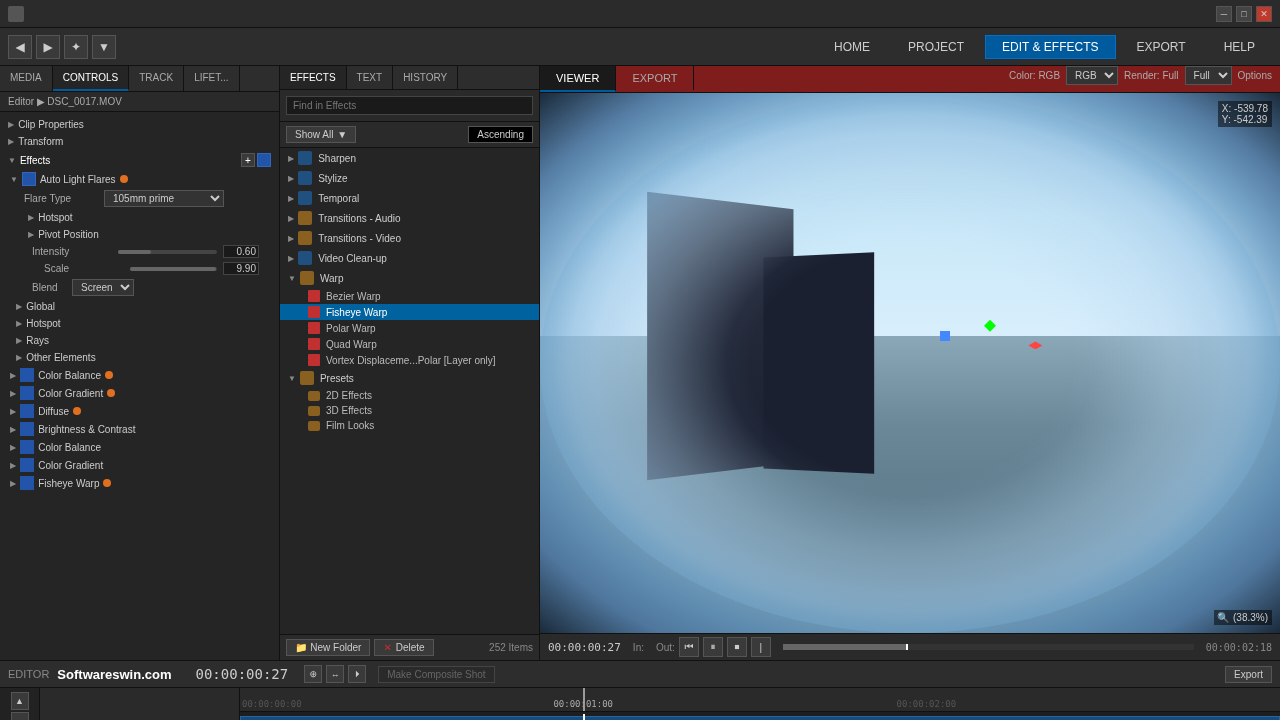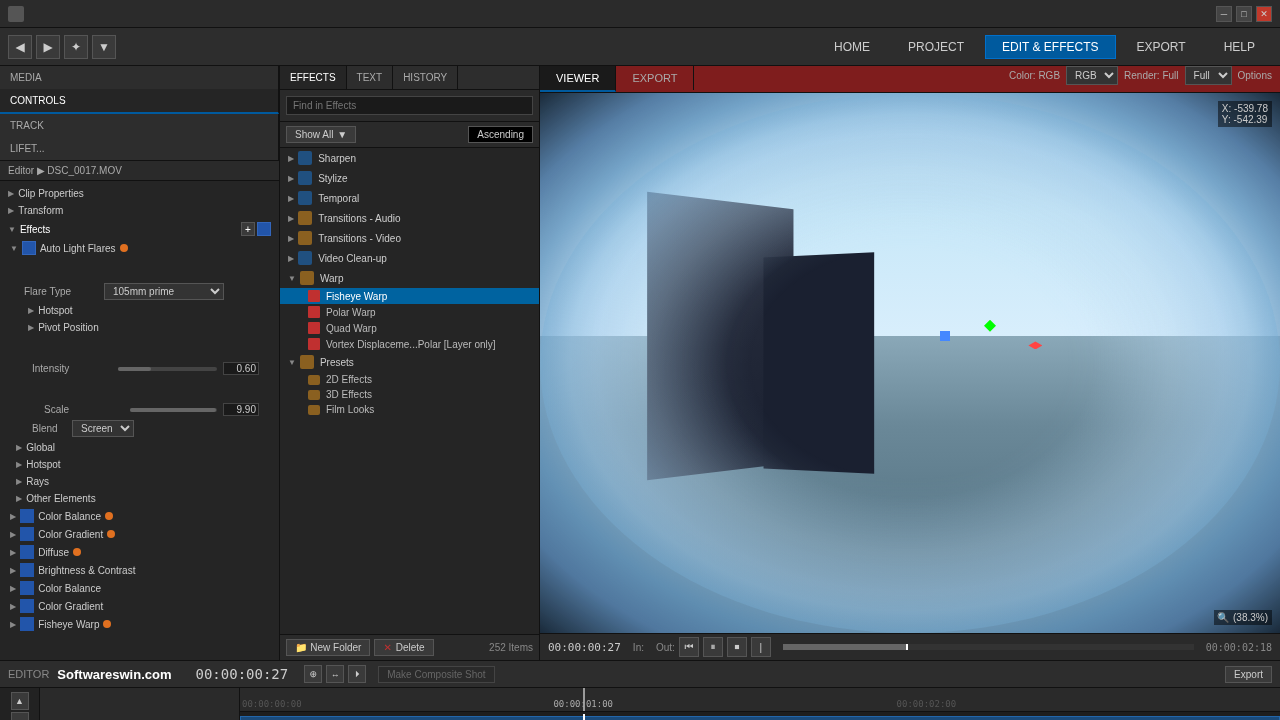--- a/index.html
+++ b/index.html
@@ -17,29 +17,29 @@
     .topnav-left { display: flex; gap: 4px; margin-right: auto; }
     .nav-icon-btn { width: 24px; height: 24px; background: #3a3a3a; border: 1px solid #555; display: flex; align-items: center; justify-content: center; cursor: pointer; color: #ccc; font-size: 12px; }
     .nav-tab { padding: 4px 16px; font-size: 12px; color: #ccc; cursor: pointer; border: 1px solid transparent; }
     .nav-tab.active { background: #005a9e; color: #fff; border: 1px solid #0070cc; }
 
     
     .main-layout { display: flex; height: calc(720px - 28px - 38px - 28px - 32px); }
 
     
     .left-panel { width: 280px; background: #252525; border-right: 1px solid #111; display: flex; flex-direction: column; overflow: hidden; }
-    .left-tabs { display: flex; background: #2d2d2d; border-bottom: 1px solid #111; flex-direction: column; }
+    .left-tabs { display: flex; background: #2d2d2d; border-bottom: 1px solid #111; }
     .left-tab { padding: 6px 10px; font-size: 10px; color: #aaa; cursor: pointer; border-right: 1px solid #111; }
     .left-tab.active { color: #fff; background: #252525; border-bottom: 2px solid #005a9e; }
     .breadcrumb { display: flex; align-items: center; padding: 4px 8px; font-size: 10px; color: #aaa; background: #2a2a2a; border-bottom: 1px solid #111; gap: 4px; }
     .left-content { flex: 1; overflow-y: auto; padding: 4px 0; }
     .section-header { display: flex; align-items: center; padding: 3px 8px; font-size: 10px; color: #ccc; cursor: pointer; }
     .effect-item { display: flex; align-items: center; padding: 2px 16px; font-size: 10px; color: #ccc; cursor: pointer; }
     .orange-dot { width: 8px; height: 8px; border-radius: 50%; background: #e07020; margin-left: 4px; flex-shrink: 0; }
-    .prop-row { display: flex; align-items: center; padding: 2px 20px; font-size: 10px; color: #bbb; margin-top: 24px; }
+    .prop-row { display: flex; align-items: center; padding: 2px 20px; font-size: 10px; color: #bbb; }
     .prop-label { width: 80px; color: #aaa; flex-shrink: 0; }
     .prop-slider { flex: 1; height: 4px; background: #444; border-radius: 2px; margin: 0 6px; position: relative; }
     .prop-slider-fill { height: 100%; background: #666; border-radius: 2px; }
     .prop-value { width: 36px; text-align: right; color: #ccc; background: #1a1a1a; border: 1px solid #444; padding: 0 2px; }
     .blend-row { display: flex; align-items: center; padding: 2px 20px; font-size: 10px; }
     .blend-label { width: 40px; color: #aaa; }
     .blend-select { background: #333; border: 1px solid #555; color: #ccc; font-size: 10px; padding: 1px 4px; }
 
     
     .middle-panel { width: 260px; background: #252525; border-right: 1px solid #111; display: flex; flex-direction: column; overflow: hidden; }
@@ -322,20 +322,24 @@
         <span class="collapse-arrow">▶</span>
         <div class="category-icon blue"></div>
         <span>Video Clean-up</span>
       </div>
 
       <div class="effect-category">
         <span class="collapse-arrow">▼</span>
         <div class="category-icon folder"></div>
         <span>Warp</span>
       </div>
+      <div class="effect-sub-item">
+        <div class="effect-sub-icon red"></div>
+        <span>Bezier Warp</span>
+      </div>
       <div class="effect-sub-item selected">
         <div class="effect-sub-icon red"></div>
         <span>Fisheye Warp</span>
       </div>
       <div class="effect-sub-item">
         <div class="effect-sub-icon red"></div>
         <span>Polar Warp</span>
       </div>
       <div class="effect-sub-item">
         <div class="effect-sub-icon red"></div>

